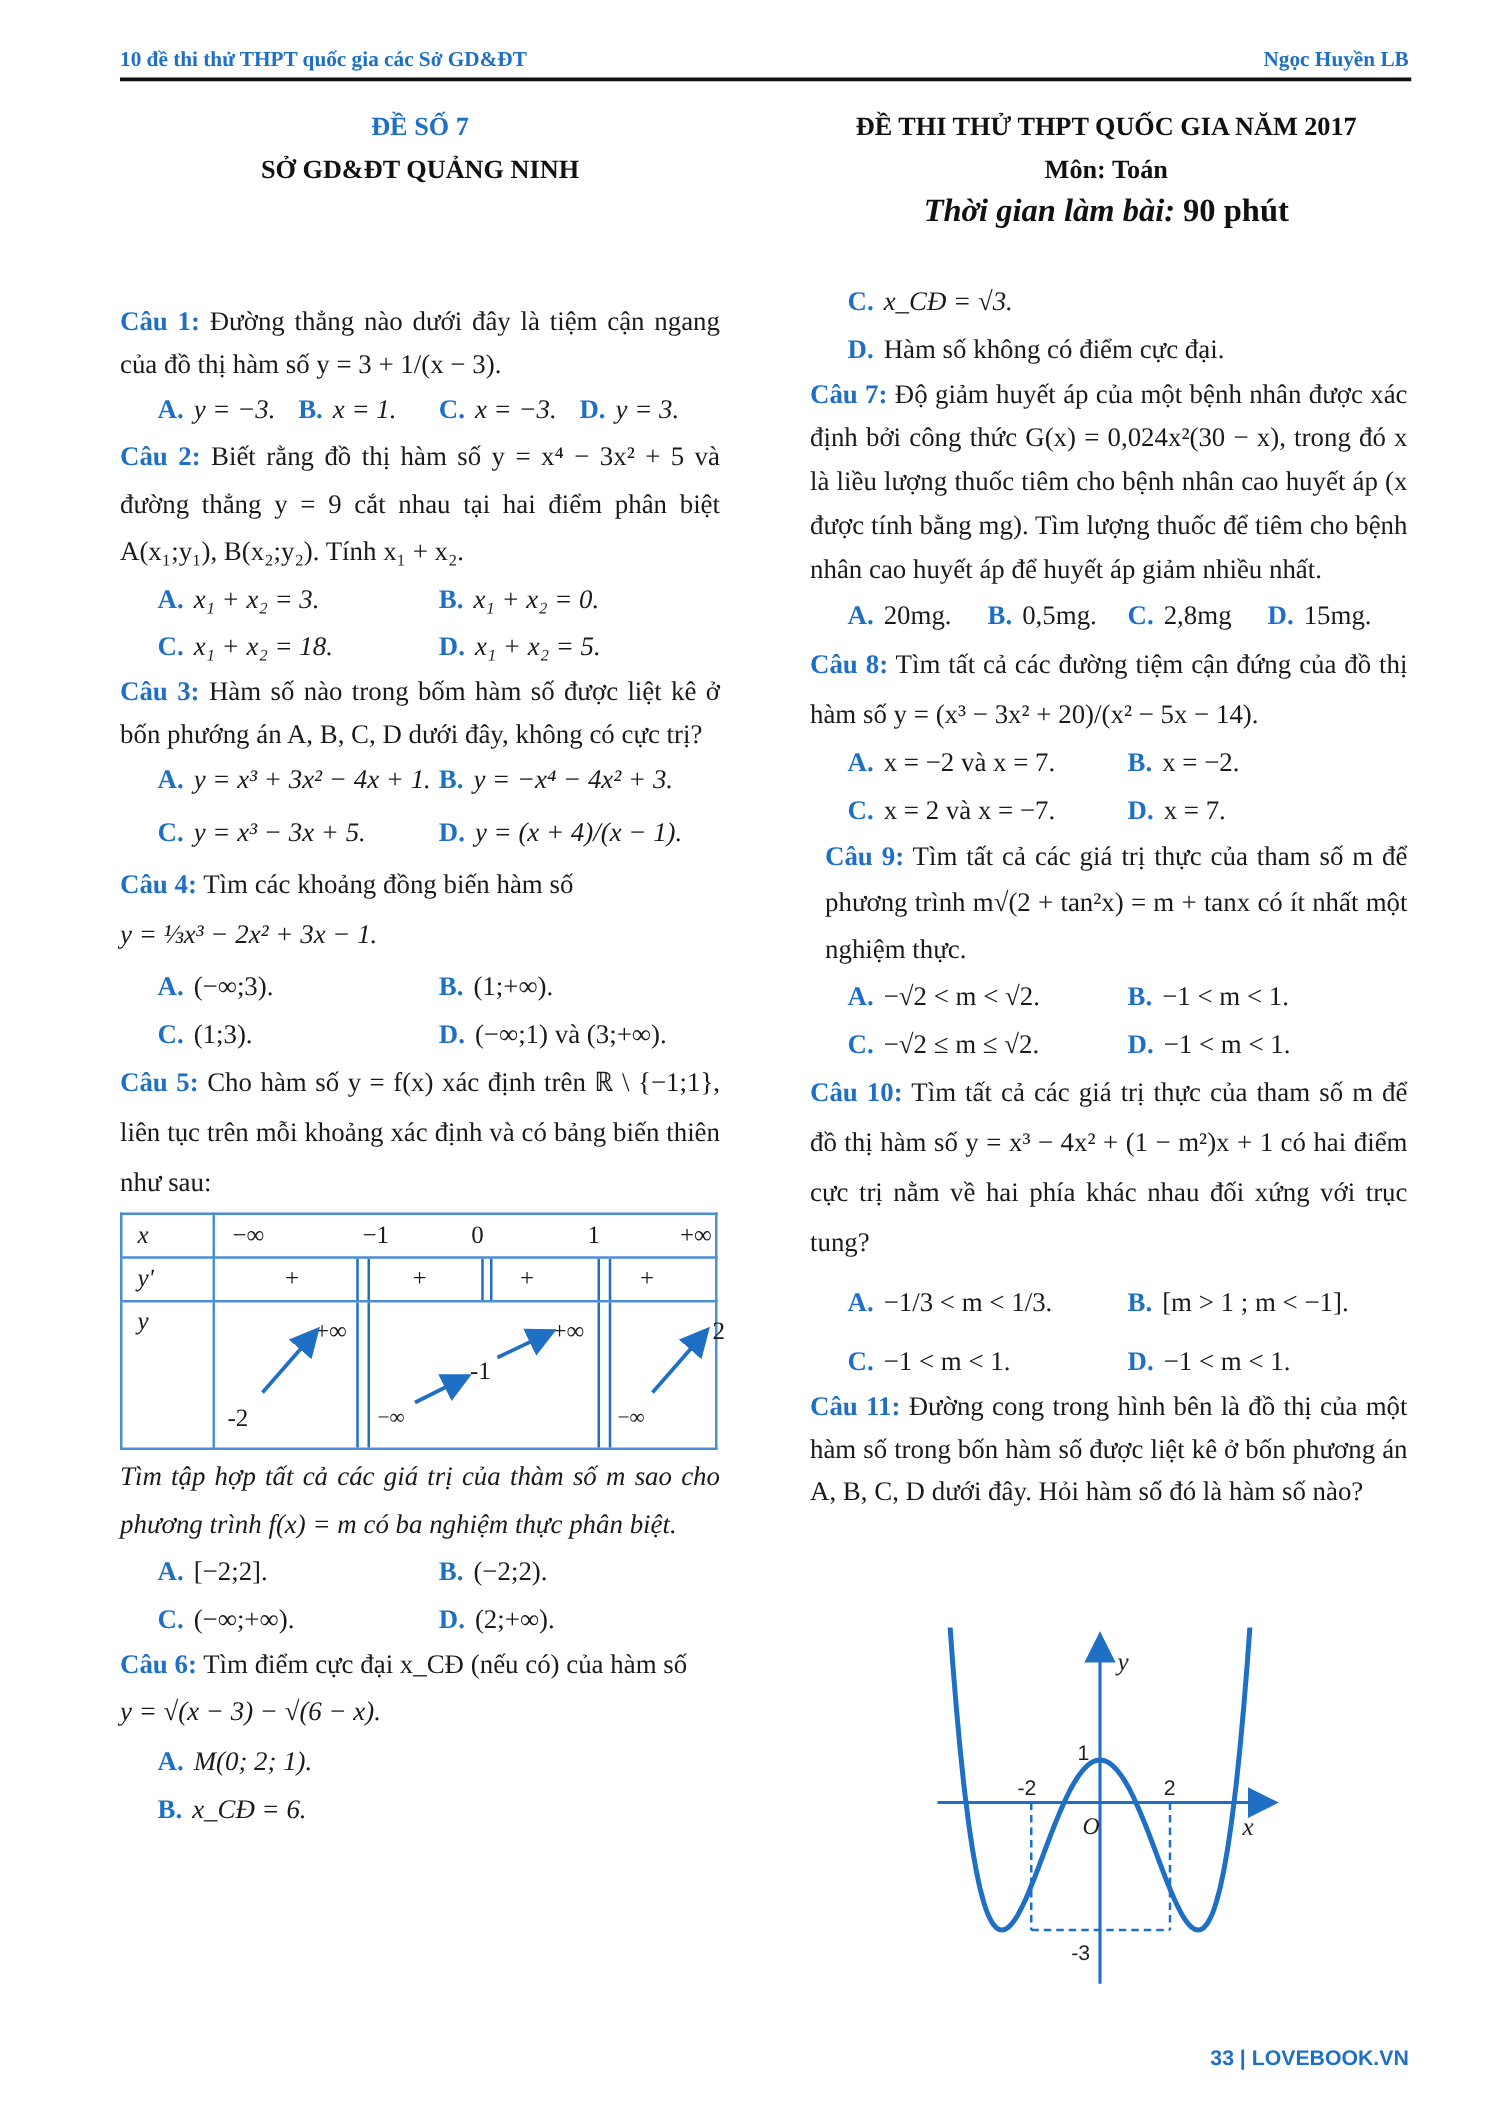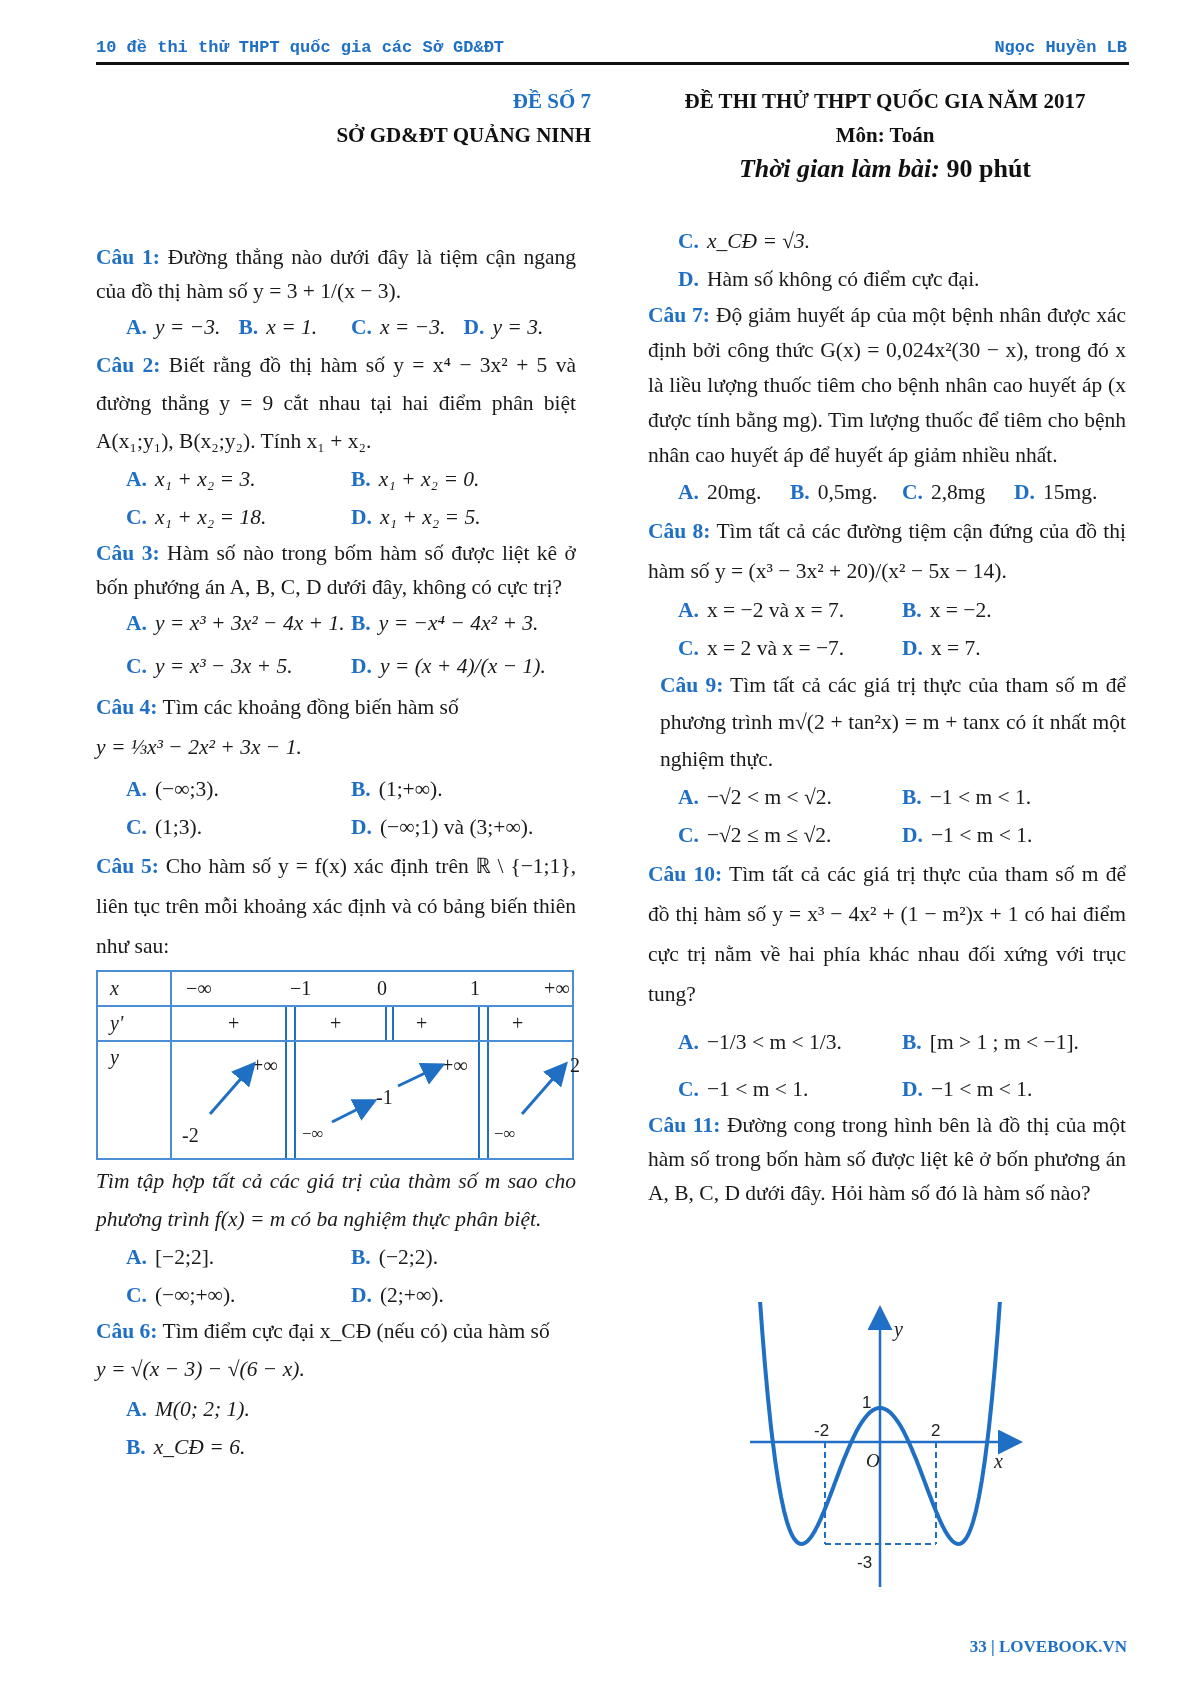--- a/index.html
+++ b/index.html
@@ -1,25 +1,25 @@
 <!DOCTYPE html>
 <html><head>
 <meta charset="utf-8">
 <style>
   html, body { margin: 0; padding: 0; background: #ffffff; }
   body { width: 1191px; height: 1684px; position: relative; overflow: hidden;
          font-family: "DejaVu Serif", "Liberation Serif", serif; color: #1a1a1a; }
-  .hdr-left, .hdr-right { position: absolute; top: 38px; font-family: Liberation Mono, monospace;
+  .hdr-left, .hdr-right { position: absolute; top: 38px; font-family: Liberation Serif, serif;
          font-size: 17px; font-weight: bold; color: #1f6fc5; }
   .hdr-left { left: 96px; }
   .hdr-right { right: 64px; }
   .hdr-rule { position: absolute; left: 96px; right: 62px; top: 62px; height: 3px; background: #111; }
 
   .title-block { position: absolute; text-align: center; font-family: "Liberation Serif", serif; font-weight: bold; }
-  .tl { left: 111px; width: 480px; top: 84px; text-align: right; }
+  .tl { left: 96px; width: 480px; top: 84px; }
   .tr { left: 640px; width: 490px; top: 84px; }
   .tl .t1 { color: #1f6fc5; font-size: 21px; line-height: 34px; }
   .tl .t2 { color: #111; font-size: 21px; line-height: 34px; }
   .tr .t1, .tr .t2 { color: #111; font-size: 21px; line-height: 34px; }
   .tr .t3 { color: #111; font-size: 26px; line-height: 34px; font-style: italic; }
   .tr .t3 b { font-style: normal; }
 
   .col { position: absolute; font-family: "Liberation Serif", serif; font-size: 21.5px; }
   .col-left { left: 96px; width: 480px; top: 240px; }
   .col-right { left: 648px; width: 478px; top: 222px; }
@@ -35,21 +35,21 @@
 
   table.bbt { border-collapse: collapse; width: 478px; margin: 4px 0 2px 0; font-size: 20px; }
   table.bbt td { border: 2px solid #4a8fd6; padding: 0; height: 33px; vertical-align: middle; position: relative; }
   table.bbt td.lab { width: 60px; font-style: italic; padding-left: 12px; }
   table.bbt .row-y td { height: 116px; vertical-align: top; }
   .cellwrap { position: relative; width: 100%; height: 100%; }
   .abs { position: absolute; white-space: nowrap; }
 
   .graph-wrap { position: absolute; left: 740px; top: 1302px; width: 300px; height: 300px; }
 
-  .footer { position: absolute; right: 64px; top: 1637px; font-family: Liberation Serif, serif;
+  .footer { position: absolute; right: 64px; top: 1637px; font-family: Liberation Sans, sans-serif;
             font-size: 17px; font-weight: bold; color: #1f6fc5; text-align: right; }
 </style>
 </head>
 <body>
 
 <div class="hdr-left">10 đề thi thử THPT quốc gia các Sở GD&amp;ĐT</div>
 <div class="hdr-right">Ngọc Huyền LB</div>
 <div class="hdr-rule"></div>
 
 <div class="title-block tl">

